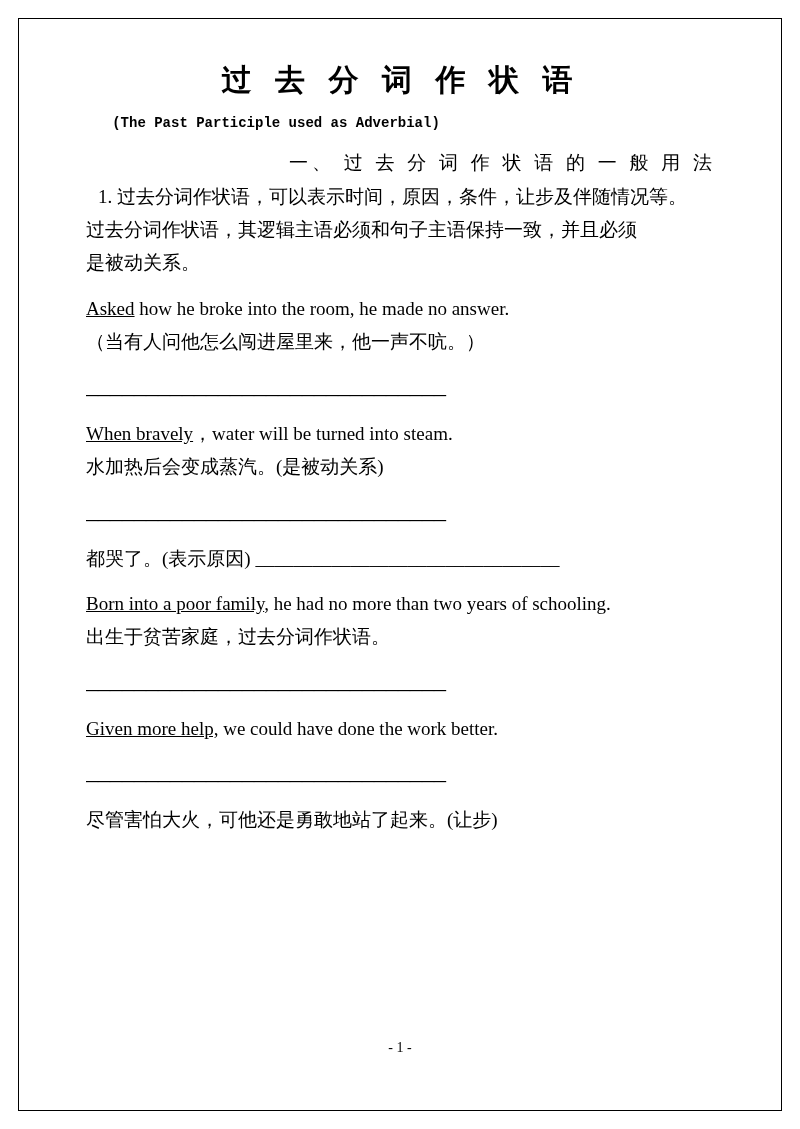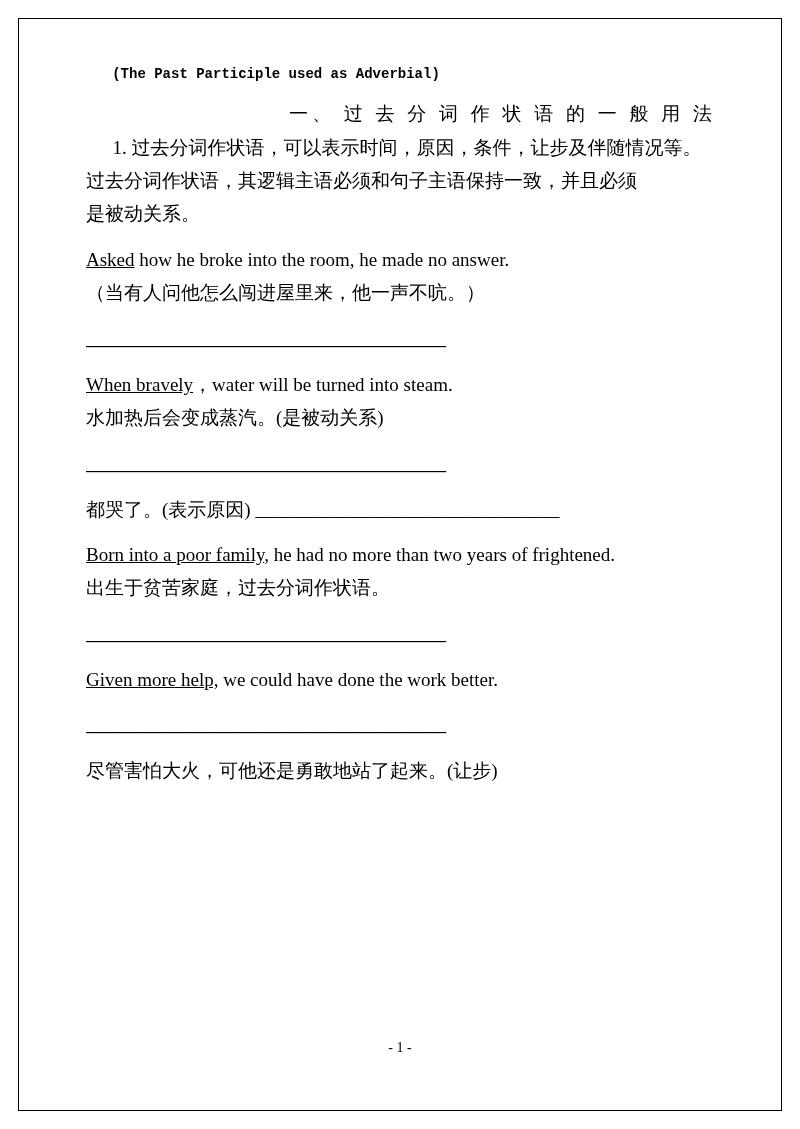--- a/index.html
+++ b/index.html
@@ -64,21 +64,20 @@
     line-height: 1.5;
     text-align: right;
   }
   p.line {
     font-size: 19px;
     line-height: 1.55;
     margin: 4px 0 0 0;
   }
   p.line.indent {
     text-indent: 12px;
-    text-align: center;
   }
   .u {
     text-decoration: underline;
   }
   .blank-rule {
     font-size: 24px;
     line-height: 1.5;
     margin: 10px 0 0 0;
     letter-spacing: 0px;
     white-space: nowrap;
@@ -104,20 +103,21 @@
   }
 </style>
 </head>
 <body>
 
 <div class="page">
   <div class="border-frame"></div>
 
   <div class="content">
 
+    <h1 class="doc-title">过 去 分 词 作 状 语</h1>
 
     <div class="doc-subtitle">(The Past Participle used as Adverbial)</div>
 
     <div class="section-heading">一、 过 去 分 词 作 状 语 的 一 般 用 法</div>
 
     <p class="line indent">1. 过去分词作状语，可以表示时间，原因，条件，让步及伴随情况等。</p>
 
     <p class="line">过去分词作状语，其逻辑主语必须和句子主语保持一致，并且必须</p>
     <p class="line">是被动关系。</p>
 
@@ -139,21 +139,21 @@
 
     <div class="gap"></div>
 
     <p class="line">
       <span>都哭了。(表示原因)</span> <span class="inline-blank">________________________________</span>
     </p>
 
     <div class="gap"></div>
 
     <p class="line">
-      <span class="u en">Born into a poor family</span><span class="en">, he had no more than two years of frightened.</span>
+      <span class="u en">Born into a poor family</span><span class="en">, he had no more than two years of schooling.</span>
     </p>
     <p class="line">出生于贫苦家庭，过去分词作状语。</p>
     <div class="blank-rule">______________________________</div>
 
     <div class="gap"></div>
 
     <p class="line">
       <span class="u en">Given more help,</span><span class="en"> we could have done the work better.</span>
     </p>
     <div class="blank-rule">______________________________</div>

